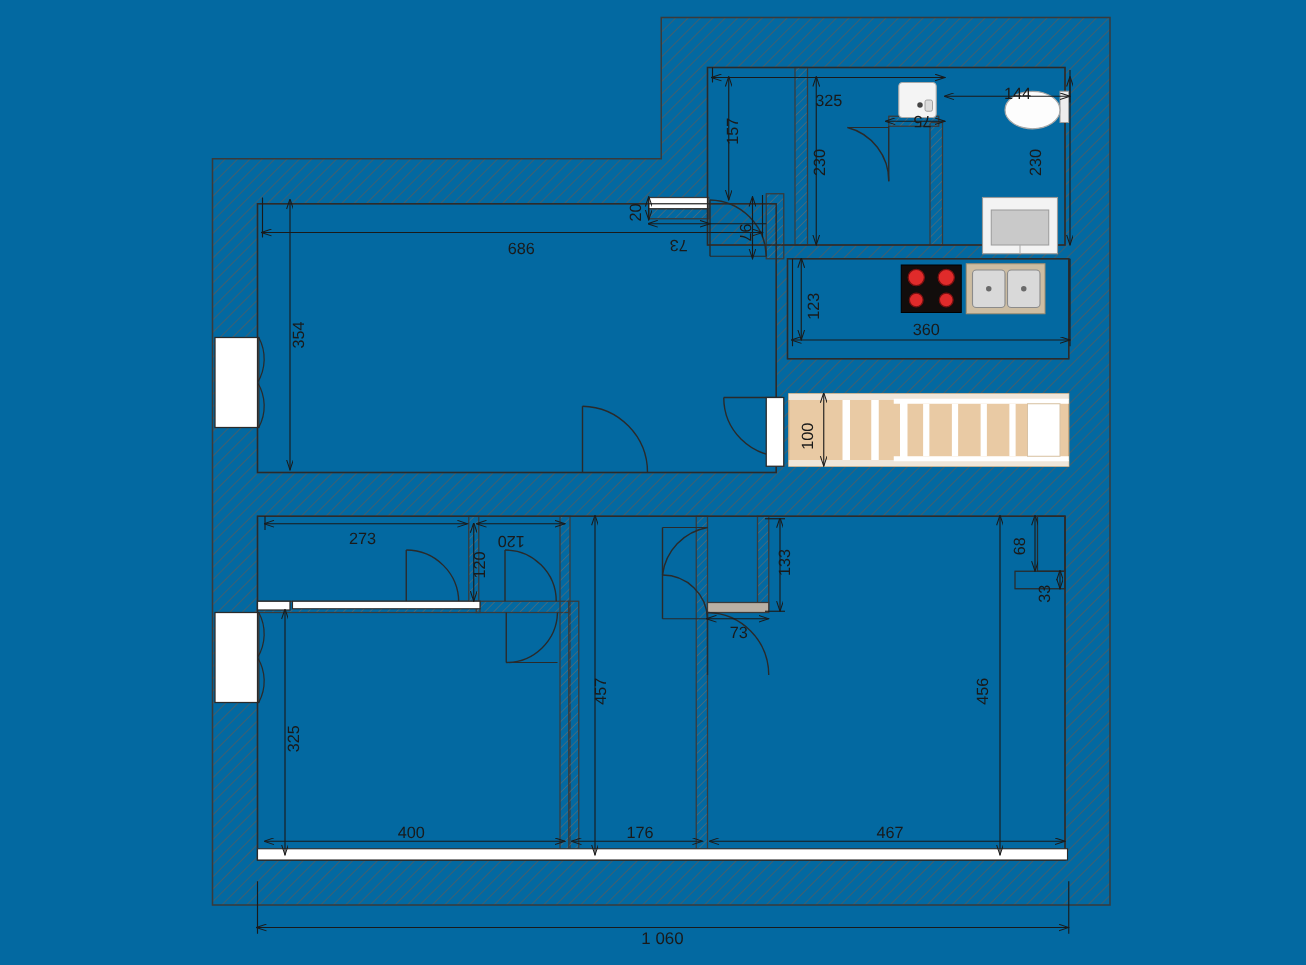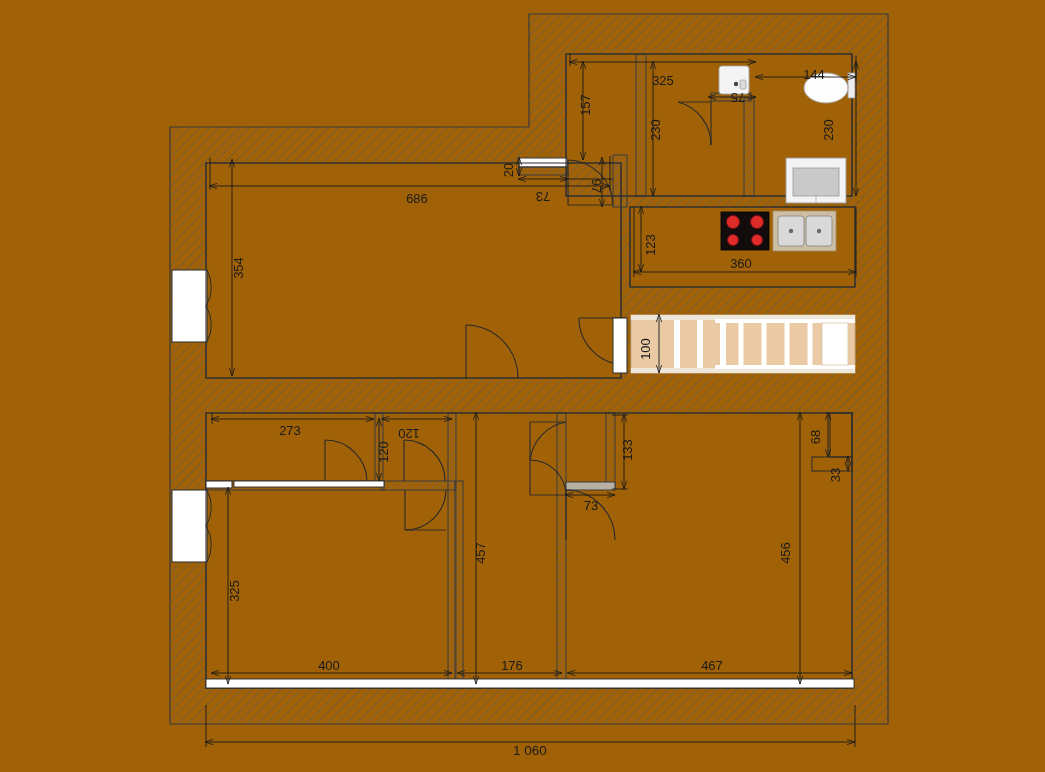--- a/index.html
+++ b/index.html
@@ -1,17 +1,17 @@
 <!DOCTYPE html>
 <html><head>
 <meta charset="utf-8">
 <style>
   html,body{margin:0;padding:0;background:#ffffff;}
   body{font-family:"Liberation Sans", sans-serif;}
-  #plan{position:relative;width:1045px;height:772px;background:#a16207;overflow:hidden;}
+  #plan{position:relative;width:1045px;height:772px;background:#0369a1;overflow:hidden;}
   svg{display:block;}
   .dim{font-family:"Liberation Sans", sans-serif;font-size:13px;fill:#1a1a1a;}
   .dimbig{font-family:"Liberation Sans", sans-serif;font-size:13.5px;fill:#1a1a1a;}
 </style>
 </head>
 <body>
 
 <div id="plan">
 <svg width="1045" height="772" viewBox="0 0 1045 772">
   <defs>

